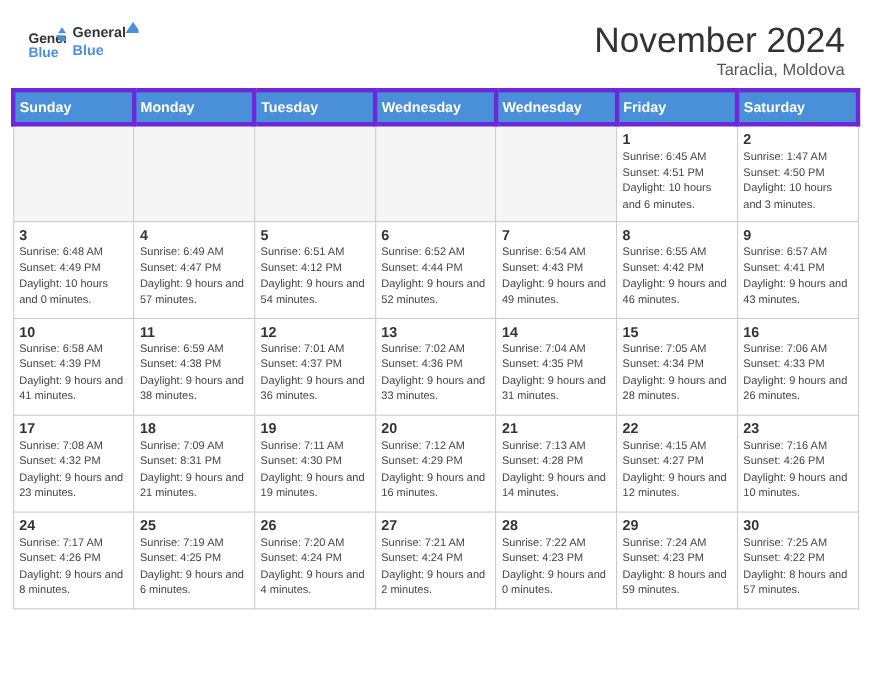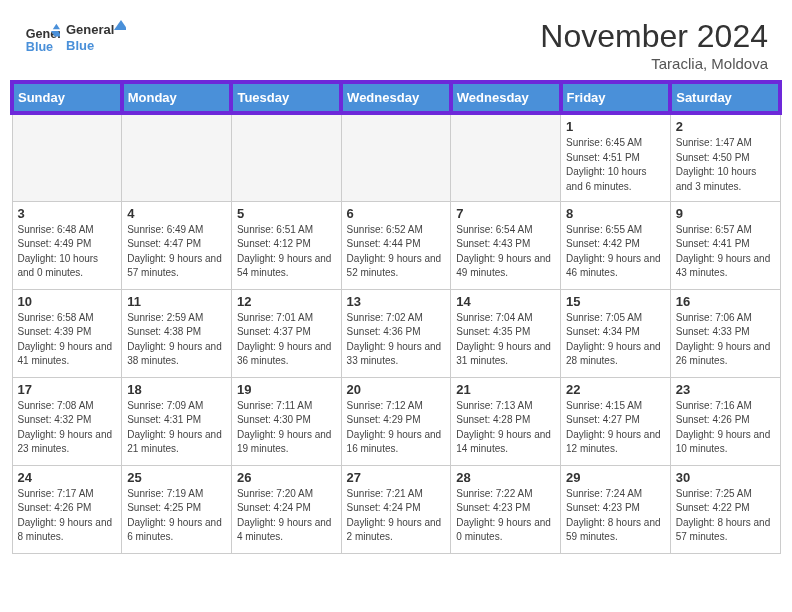--- a/index.html
+++ b/index.html
@@ -181,21 +181,21 @@
         </tr>
         <tr>
           <td>
             <span class="day-number">10</span>
             <div class="day-info">Sunrise: 6:58 AM
 Sunset: 4:39 PM
 Daylight: 9 hours and 41 minutes.</div>
           </td>
           <td>
             <span class="day-number">11</span>
-            <div class="day-info">Sunrise: 2:59 AM
+            <div class="day-info">Sunrise: 6:59 AM
 Sunset: 4:38 PM
 Daylight: 9 hours and 38 minutes.</div>
           </td>
           <td>
             <span class="day-number">12</span>
             <div class="day-info">Sunrise: 7:01 AM
 Sunset: 4:37 PM
 Daylight: 9 hours and 36 minutes.</div>
           </td>
           <td>
@@ -226,21 +226,21 @@
         <tr>
           <td>
             <span class="day-number">17</span>
             <div class="day-info">Sunrise: 7:08 AM
 Sunset: 4:32 PM
 Daylight: 9 hours and 23 minutes.</div>
           </td>
           <td>
             <span class="day-number">18</span>
             <div class="day-info">Sunrise: 7:09 AM
-Sunset: 4:31 PM
+Sunset: 8:31 PM
 Daylight: 9 hours and 21 minutes.</div>
           </td>
           <td>
             <span class="day-number">19</span>
             <div class="day-info">Sunrise: 7:11 AM
 Sunset: 4:30 PM
 Daylight: 9 hours and 19 minutes.</div>
           </td>
           <td>
             <span class="day-number">20</span>

